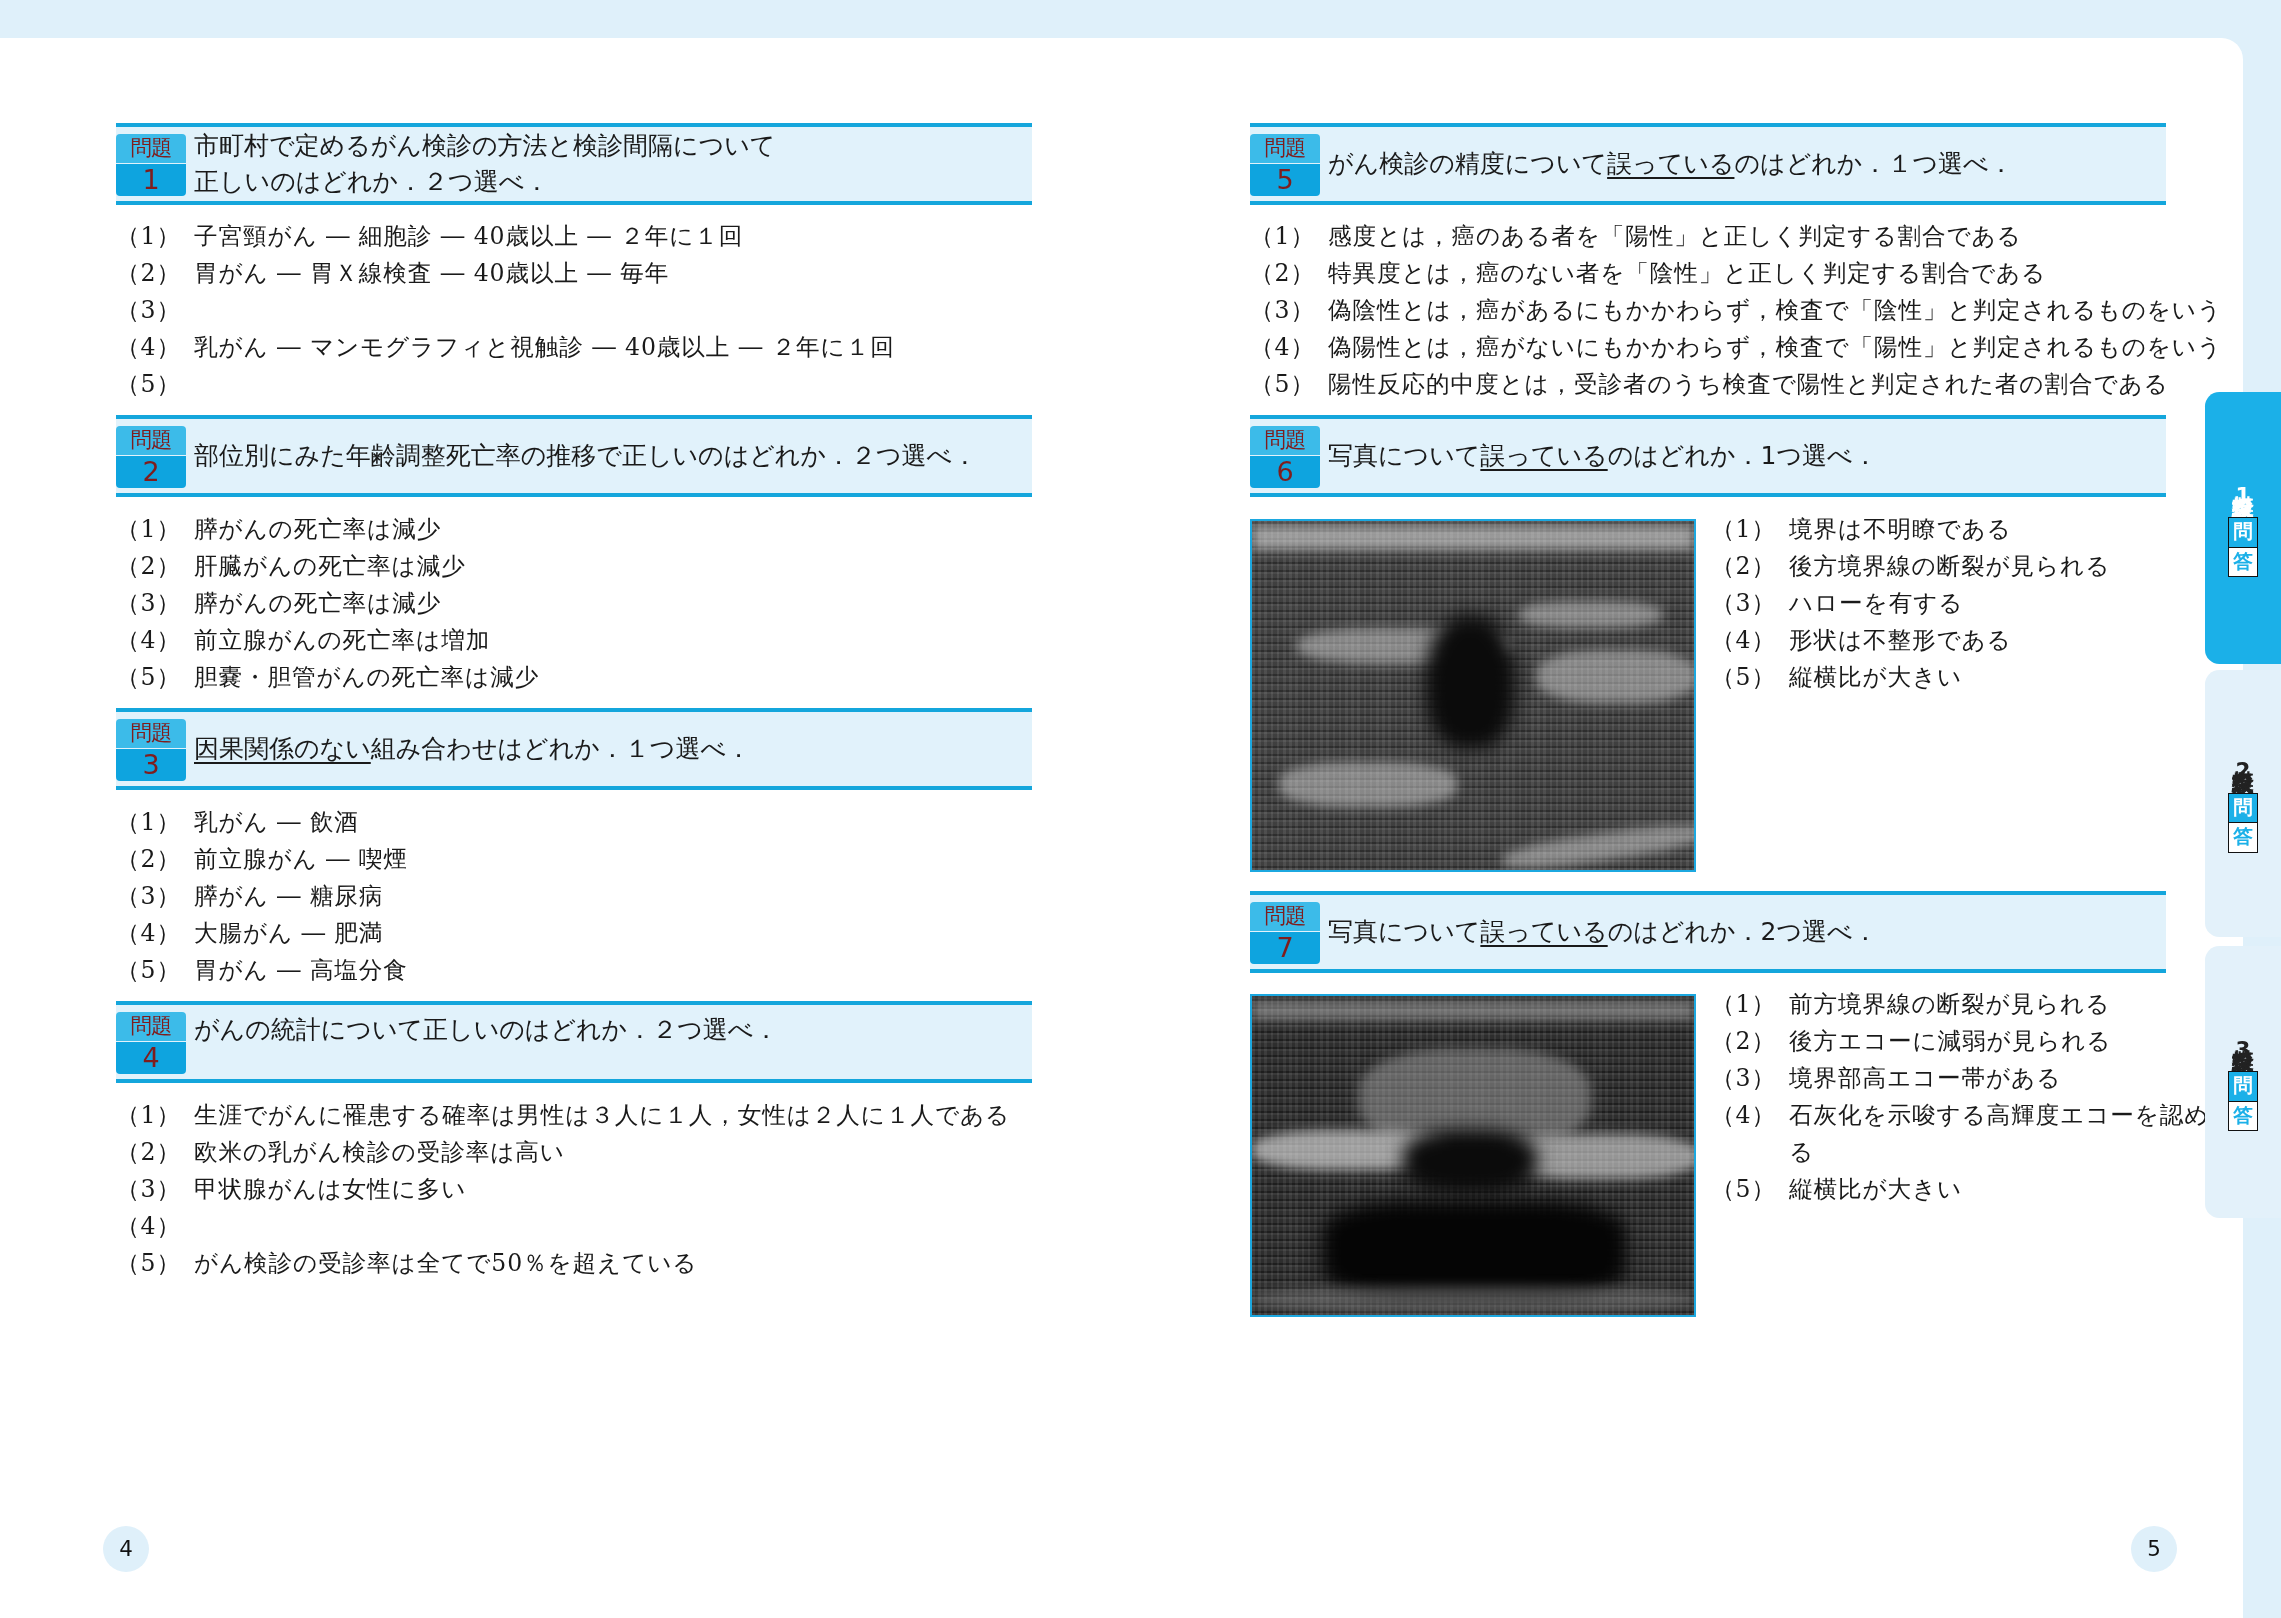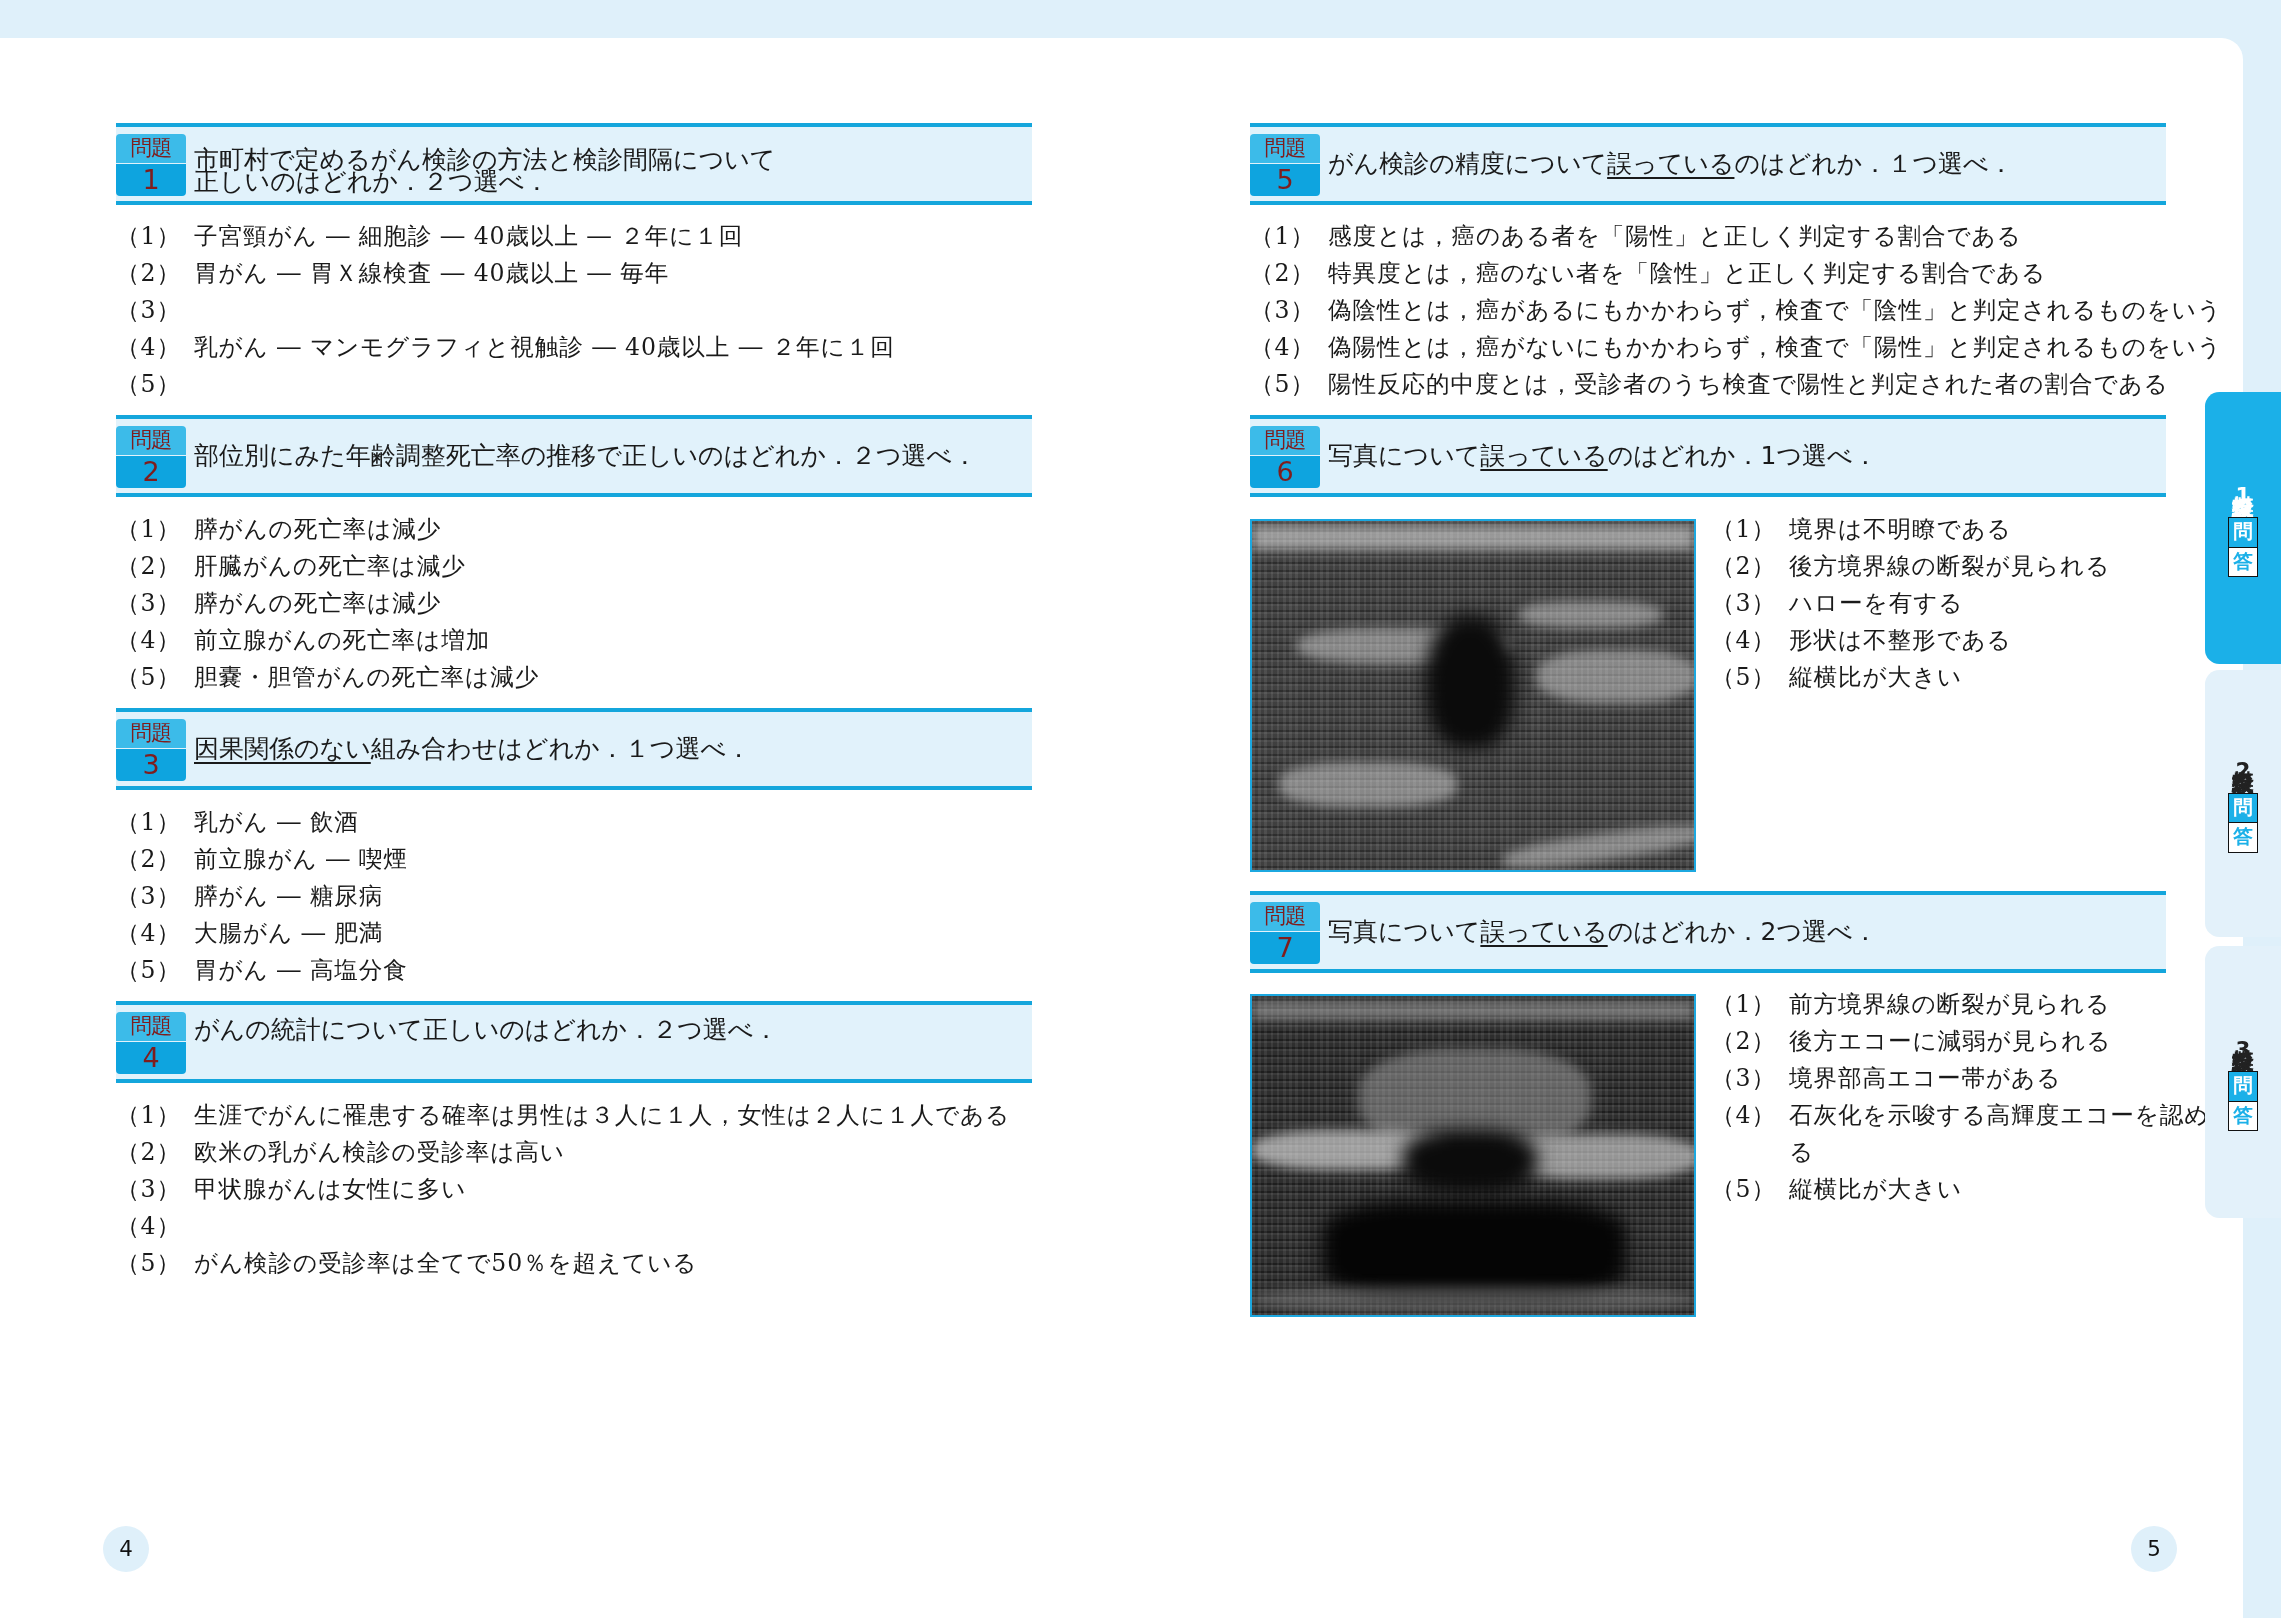--- a/index.html
+++ b/index.html
@@ -86,21 +86,21 @@
 </head>
 <body>
 
 <div class="page"></div>
 
 <div class="qhead" style="left:116px; top:123px; width:916px; height:82px;">
   <div class="badge" style="top:7.1px;">
     <div class="b-top">問題</div>
     <div class="b-num">1</div>
   </div>
-  <div class="qtext" style="top:17px;font-family:Liberation Mono, monospace;">市町村で定めるがん検診の方法と検診間隔について</div>
+  <div class="qtext" style="top:1px;">市町村で定めるがん検診の方法と検診間隔について</div>
   <div class="qtext" style="top:37px;">正しいのはどれか．２つ選べ．</div>
 </div>
 <ul class="opts" style="left:116px; top:218px;">
   <li>
       <span class="num">（1）</span>
       <span class="txt">子宮頸がん ― 細胞診 ― 40歳以上 ― ２年に１回</span>
     </li>
   <li>
       <span class="num">（2）</span>
       <span class="txt">胃がん ― 胃Ｘ線検査 ― 40歳以上 ― 毎年</span>

